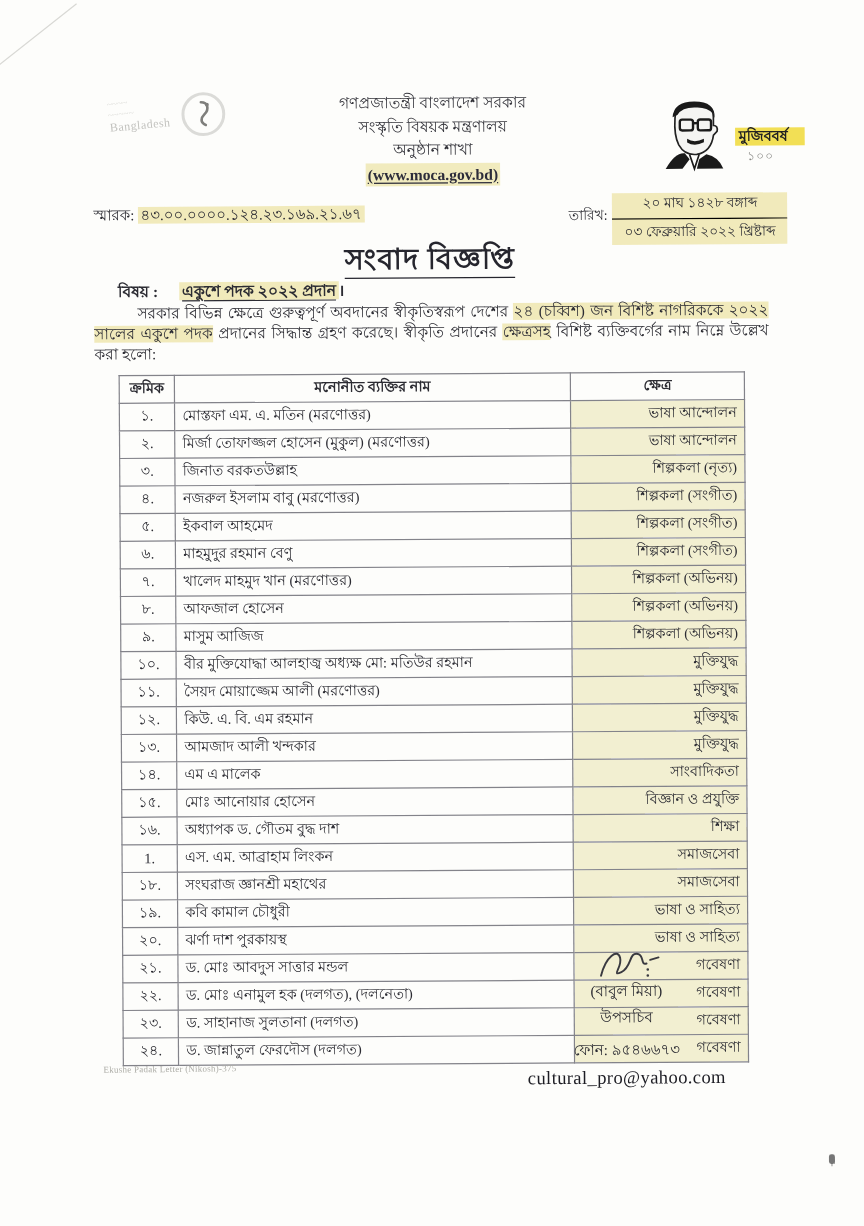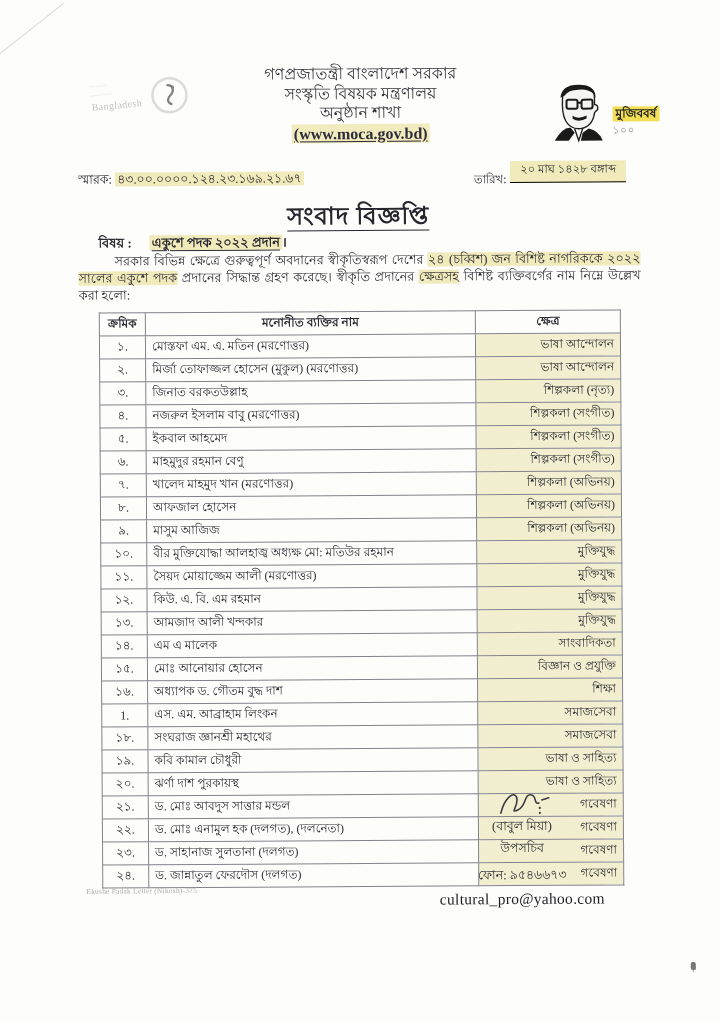--- a/index.html
+++ b/index.html
@@ -12,24 +12,24 @@
 
   
   .wm { position:absolute; left:92px; top:66px; width:120px; height:80px; opacity:.85; }
   .wm .wm-lines { position:absolute; left:0; top:14px; font-size:8px; color:#d9d9d5; line-height:9px; transform:rotate(-6deg); }
   .wm .wm-bd { position:absolute; left:2px; top:32px; font-size:10px; color:#b8b8b4; letter-spacing:.4px; transform:rotate(-5deg); }
   .wm svg { position:absolute; left:58px; top:6px; }
 
   
   .mujib { position:absolute; left:547px; top:84px; width:130px; height:66px; }
   .mujib svg { position:absolute; left:0; top:0; }
-  .mujib .mj-text { position:absolute; left:68px; top:24px; font-size:12px; font-weight:bold; color:#222; background:#f2df55; padding:0 3px 1px 3px; line-height:14px; }
-  .mujib .mj-num { position:absolute; left:68px; top:40px; font-size:10px; color:#8a8a86; letter-spacing:1px;text-align:center; }
-
-  .hdr { position:absolute; left:250px; top:64px; width:226px; text-align:center; font-size:16px; line-height:19.5px; color:#33333a; }
+  .mujib .mj-text { position:absolute; left:68px; top:24px; font-size:12px; font-weight:bold; color:#222; background:#f2df55; padding:0 14px 1px 3px; line-height:14px; }
+  .mujib .mj-num { position:absolute; left:78px; top:40px; font-size:10px; color:#8a8a86; letter-spacing:1px;text-align:center; }
+
+  .hdr { position:absolute; left:250px; top:76px; width:226px; text-align:center; font-size:13px; line-height:19.5px; color:#33333a; }
   .hdr .site { display:inline-block; margin-top:1px; font-weight:bold; text-decoration:underline; text-underline-offset:2px; background:rgba(232,220,140,.55); padding:0 2px; color:#2c2c3a; }
 
   .hl { background:rgba(231,218,134,.55); }
 
   .memo { position:absolute; left:80px; top:169px; font-size:12.5px; color:#2c2c33; }
   .memo .num { padding:0 2px; }
 
   .date-block { position:absolute; left:476px; top:162px; font-size:11.5px; display:flex; align-items:flex-start; color:#2c2c33; }
   .date-label { margin-top:10px; margin-right:4px; }
   .date-lines { display:inline-flex; flex-direction:column; text-align:center; }
@@ -106,20 +106,21 @@
 
     <div class="memo">
       <span>স্মারক:</span>
       <span class="num hl">৪৩.০০.০০০০.১২৪.২৩.১৬৯.২১.৬৭</span>
     </div>
 
     <div class="date-block">
       <span class="date-label">তারিখ:</span>
       <span class="date-lines">
         <span class="date-line1 hl">২০ মাঘ ১৪২৮ বঙ্গাব্দ</span>
+        <span class="date-line2 hl">০৩ ফেব্রুয়ারি ২০২২ খ্রিষ্টাব্দ</span>
       </span>
     </div>
 
     <div class="title">
       <span>সংবাদ বিজ্ঞপ্তি</span>
     </div>
 
     <div class="subject">
       <span>বিষয় :</span><span class="subj-text hl">একুশে পদক ২০২২ প্রদান</span><span>।</span>
     </div>

